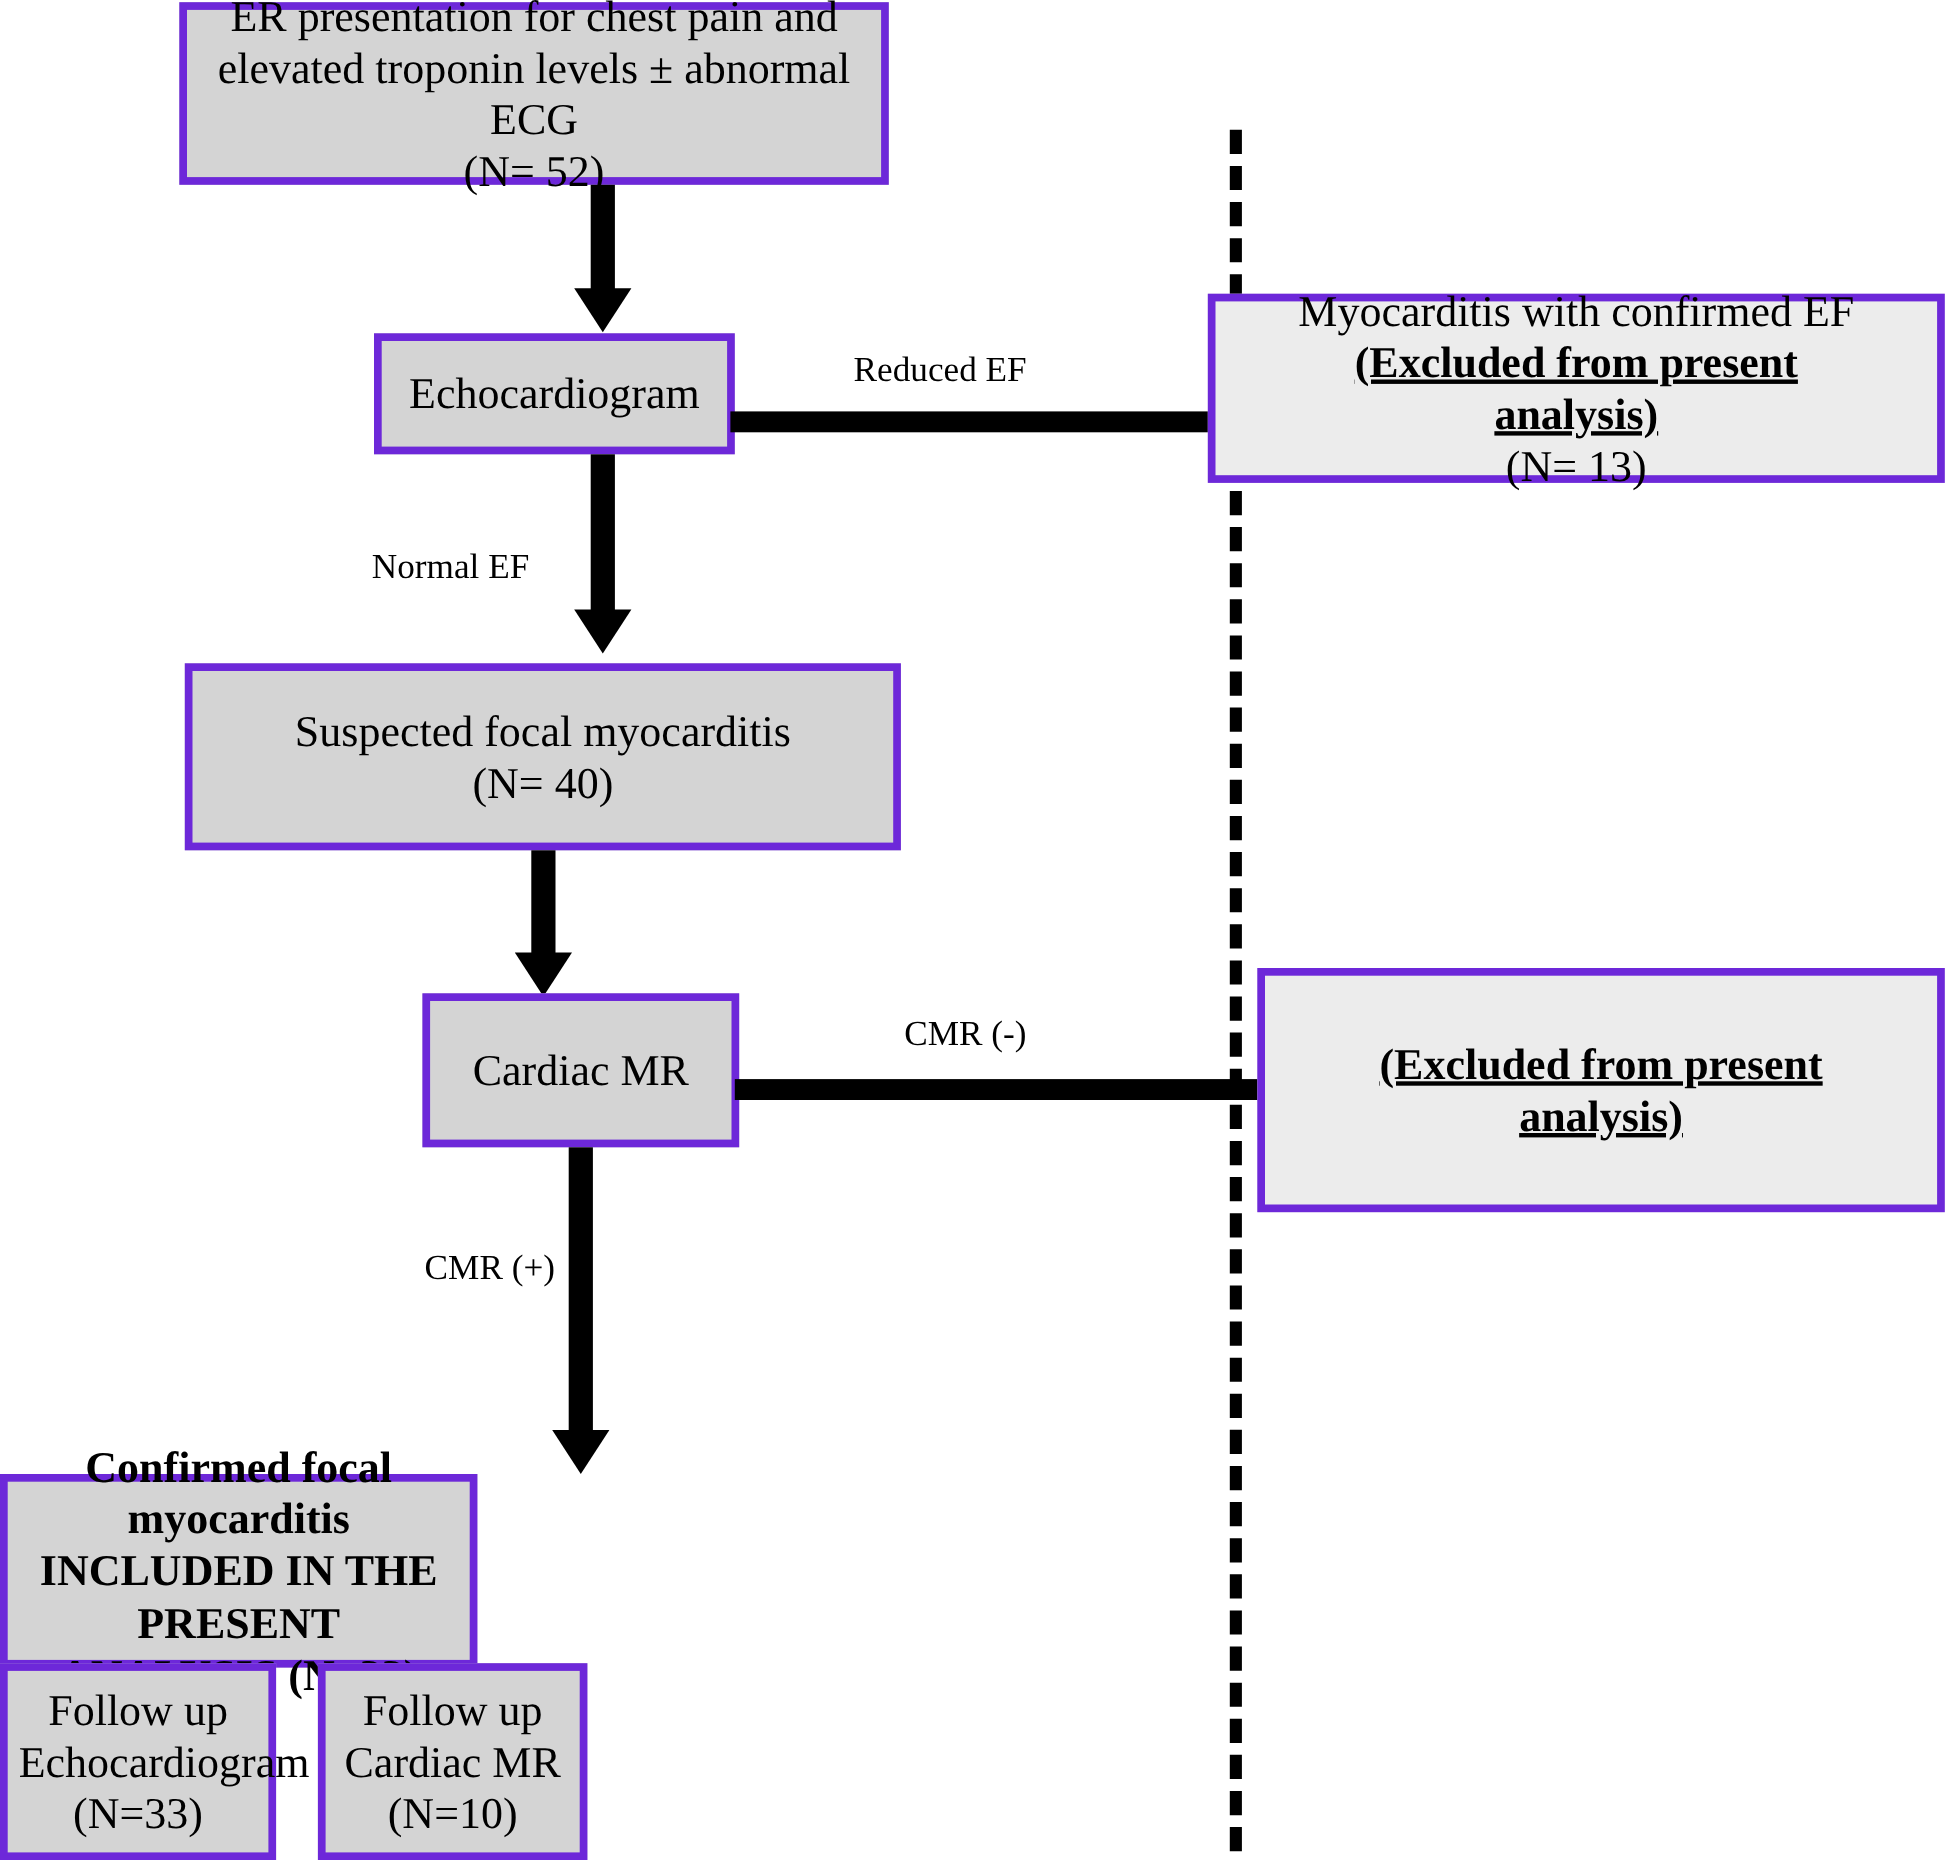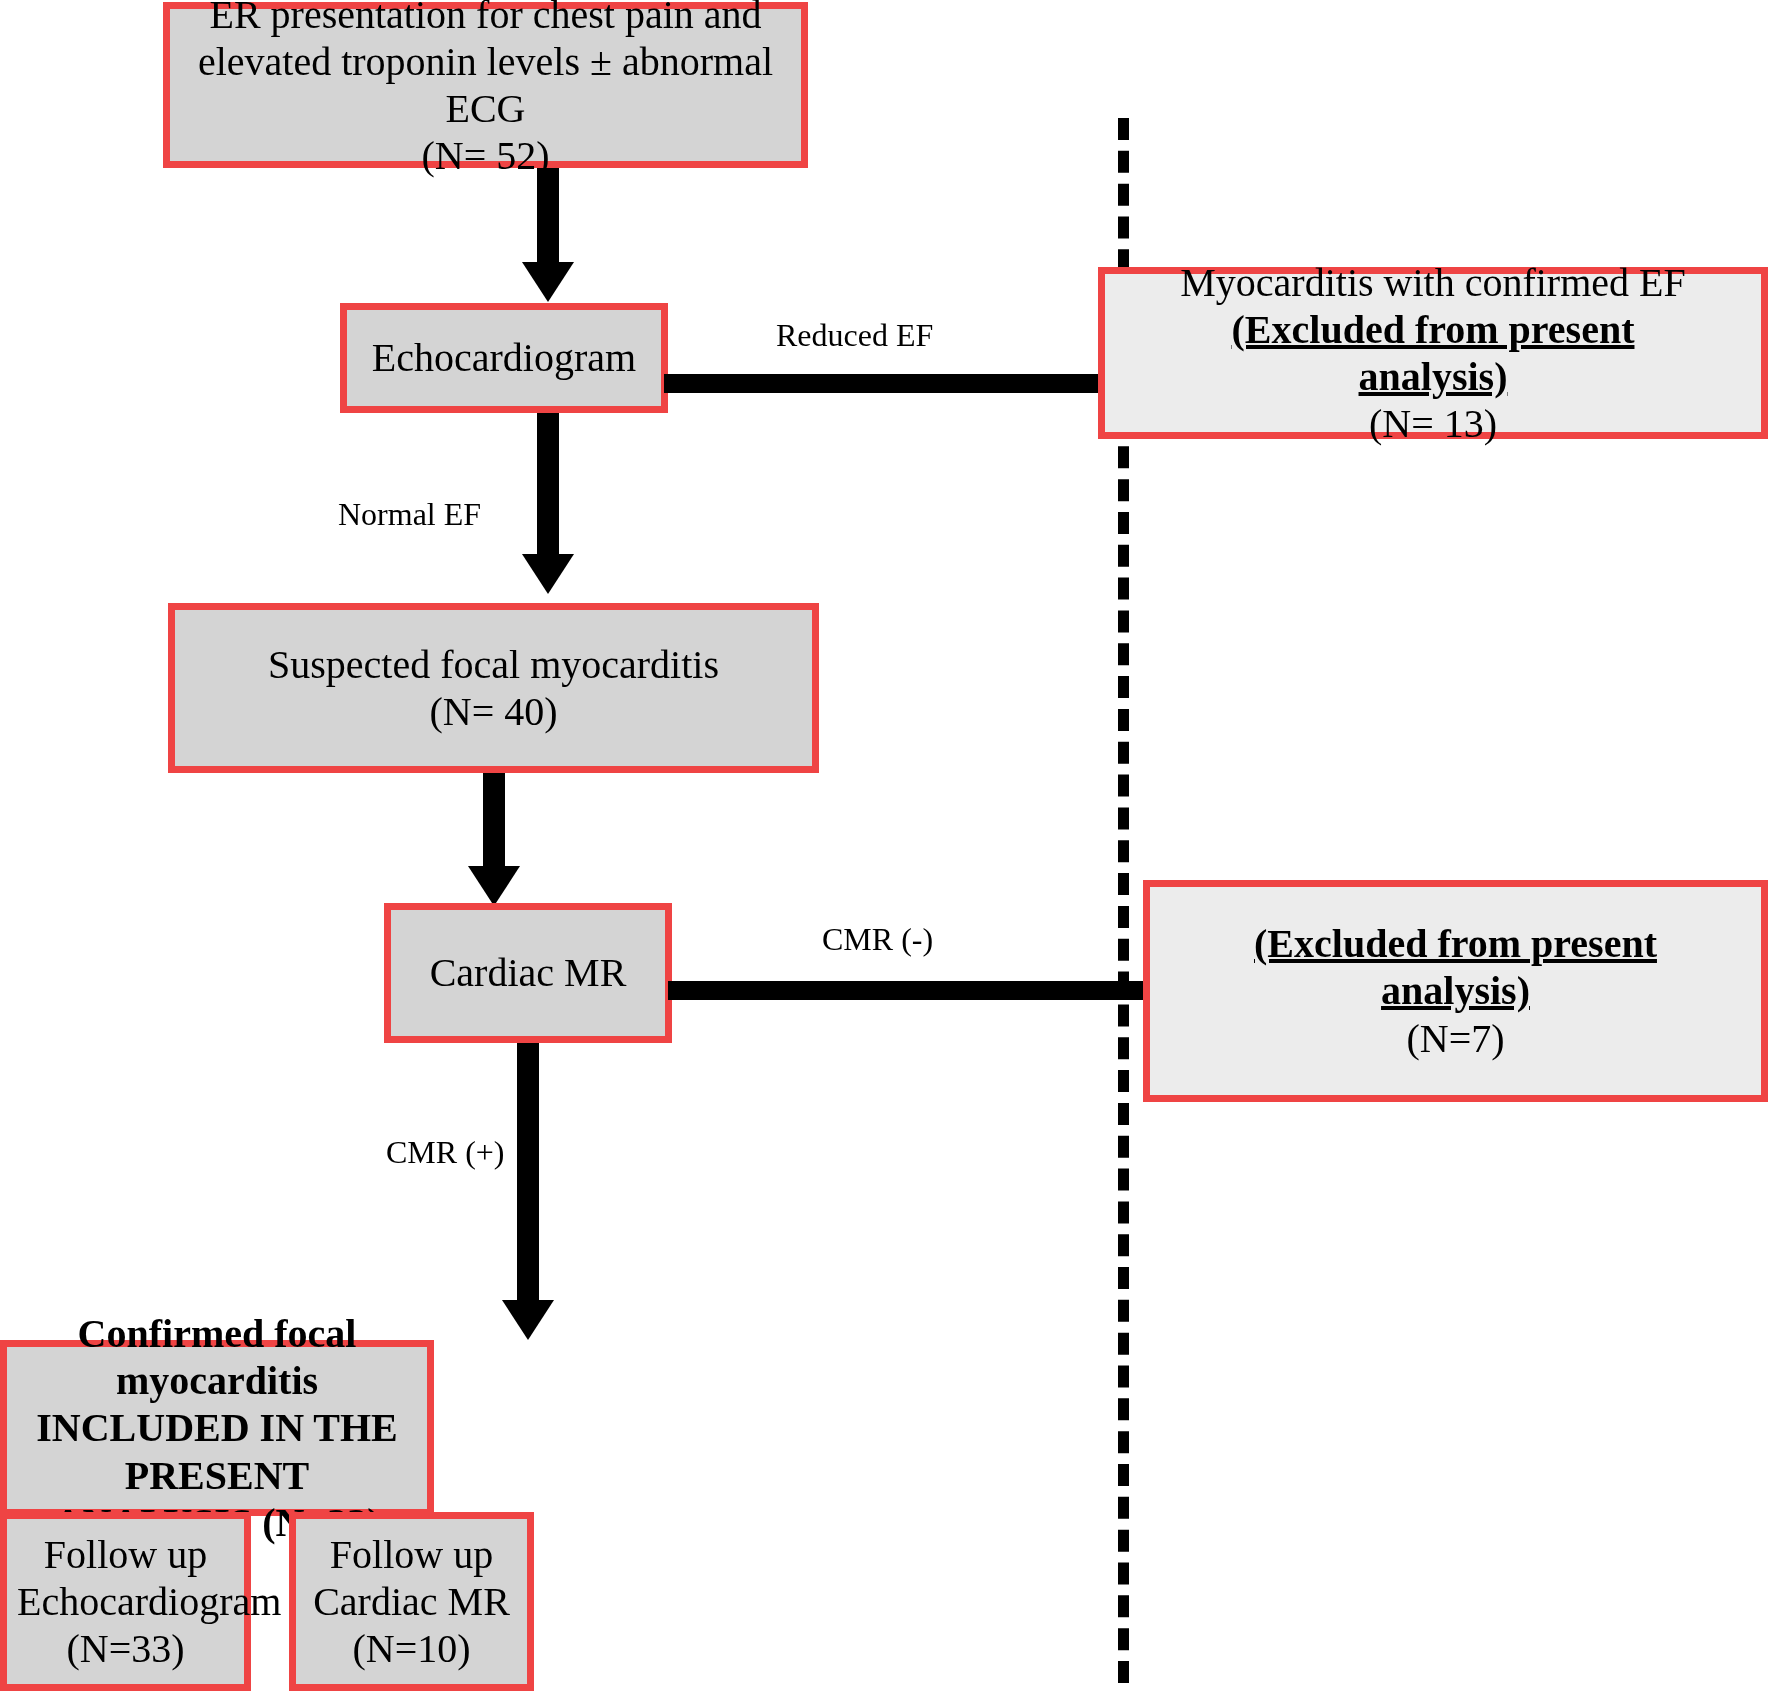--- a/index.html
+++ b/index.html
@@ -11,21 +11,21 @@
     position: relative;
     width: 1781px;
     height: 1691px;
     background: #ffffff;
     font-family: "Liberation Serif", "DejaVu Serif", serif;
     overflow: hidden;
   }
   .node {
     position: absolute;
     box-sizing: border-box;
-    border: 7px solid #ef4444;
+    border: 7px solid #6d28d9;
     display: flex;
     align-items: center;
     justify-content: center;
     text-align: center;
     line-height: 1.18;
     color: #000000;
   }
   .node .inner {
     width: 100%;
     padding: 0 10px;
@@ -128,21 +128,20 @@
   </div>
 
   <div class="line" style="left:668px; top:981px; width:512px; height:19px;"></div>
   <div class="arrowhead-right" style="left:1172px; top:964px;"></div>
   <div class="edge-label" style="left:822px; top:922px;">CMR (-)</div>
 
   <div class="node fill-light" style="left:1143px; top:880px; width:625px; height:222px;">
     <div class="inner">
       <span class="line-block t-normal t-bold-ul">(Excluded from present</span>
       <span class="line-block t-normal t-bold-ul">analysis)</span>
-      <span class="line-block t-normal">(N=7)</span>
     </div>
   </div>
 
   <div class="line" style="left:517px; top:1043px; width:22px; height:262px;"></div>
   <div class="arrowhead-down" style="left:502px; top:1300px;"></div>
   <div class="edge-label" style="left:386px; top:1135px;">CMR (+)</div>
 
   <div class="node fill-dark" style="left:0px; top:1340px; width:434px; height:176px;">
     <div class="inner">
       <span class="line-block t-normal t-bold">Confirmed focal myocarditis</span>

